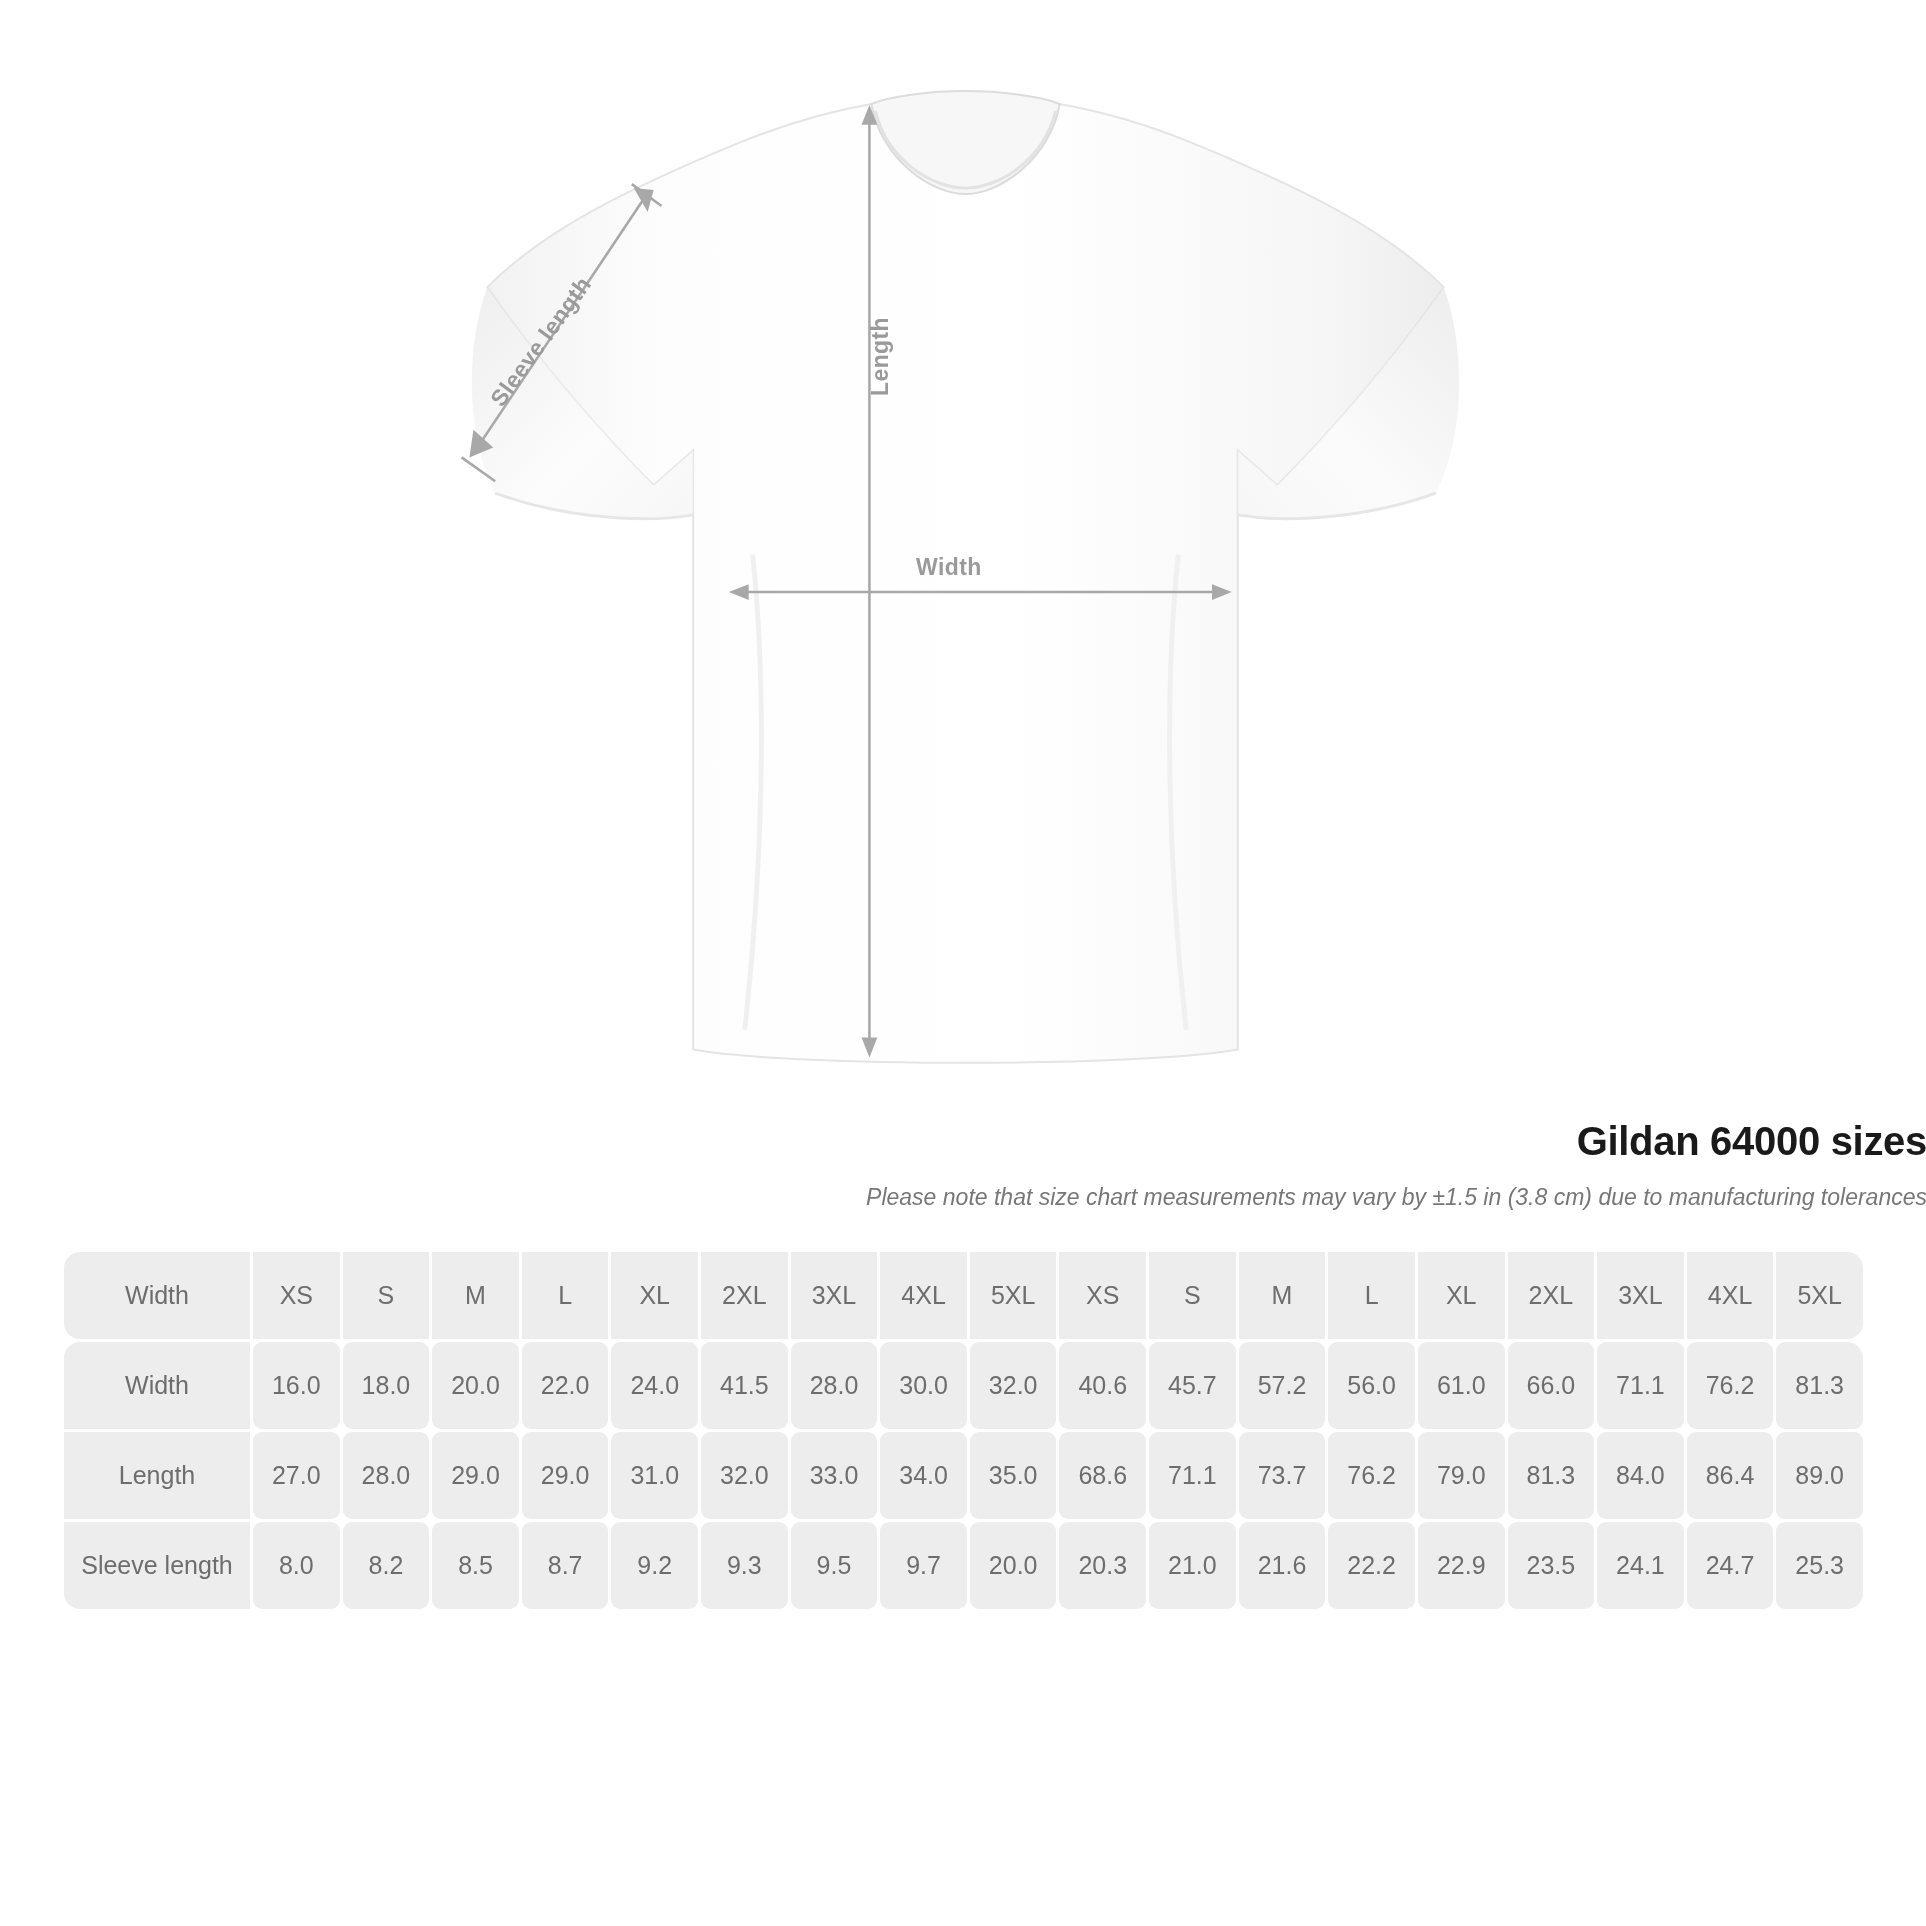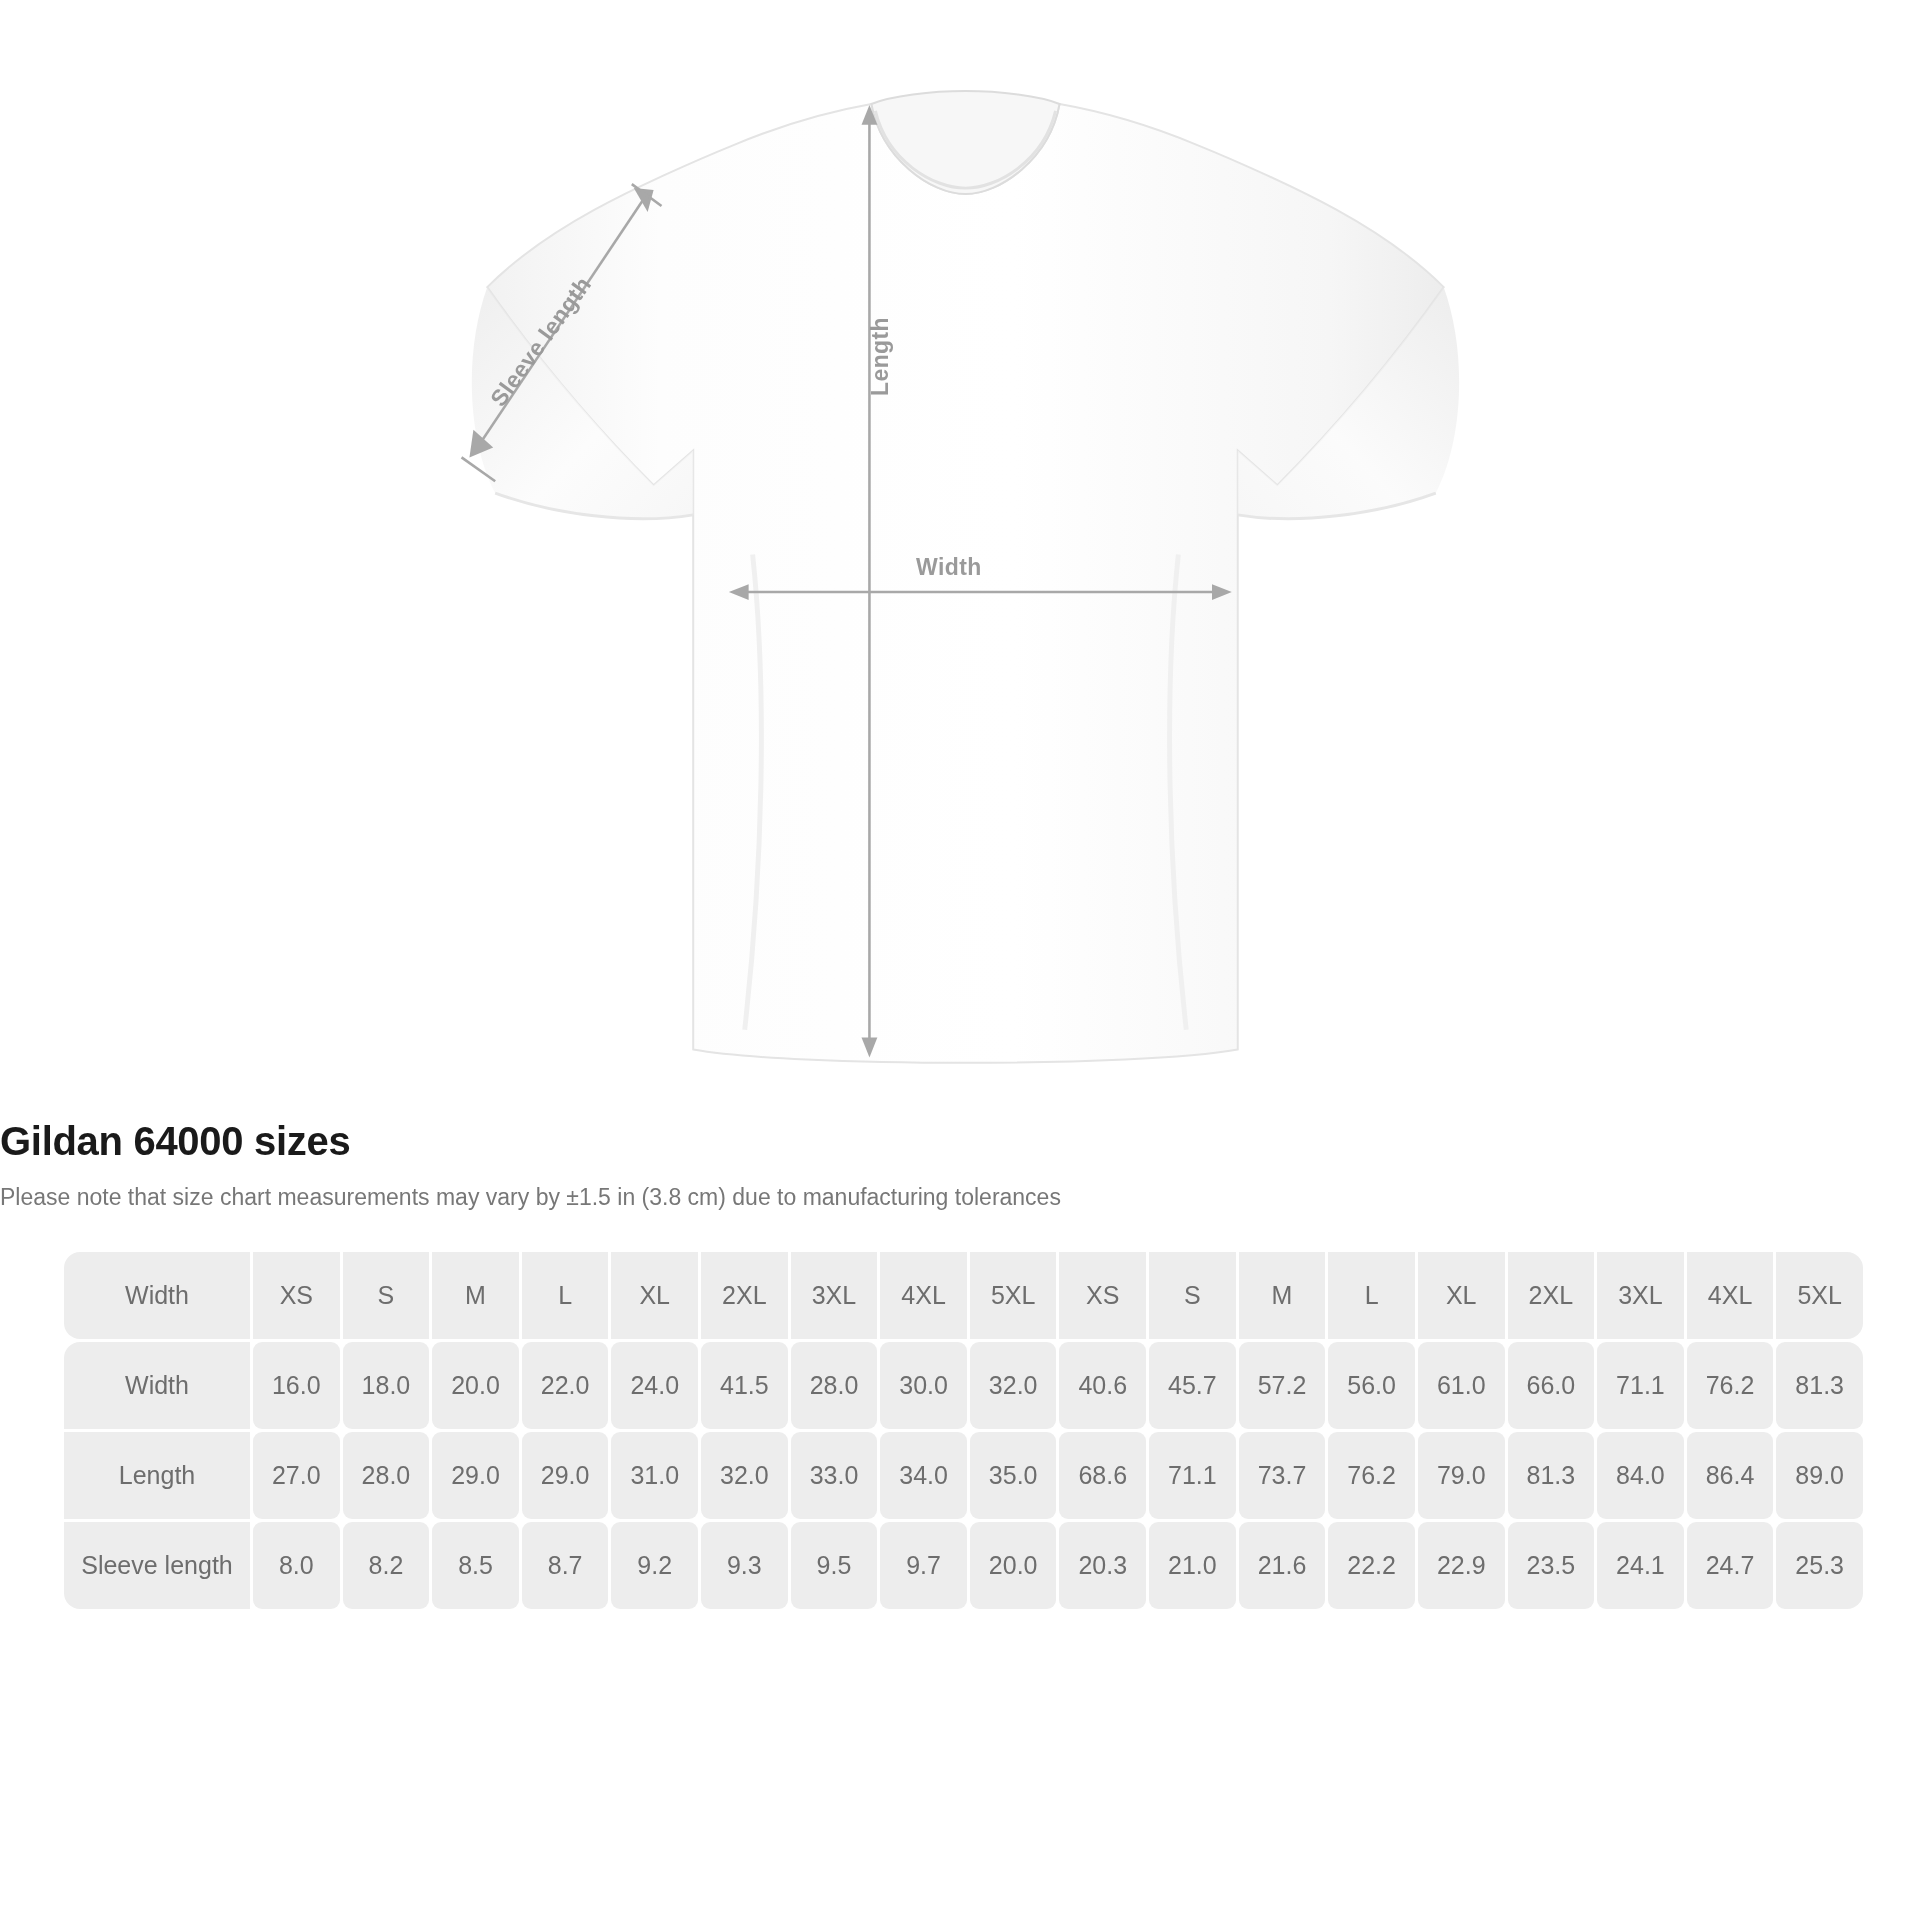--- a/index.html
+++ b/index.html
@@ -52,32 +52,33 @@
   }
   .dim-label.sleeve-label {
     left: 485px;
     top: 396px;
     transform: rotate(-54deg);
     transform-origin: left top;
   }
 
   
   .title-block {
-    text-align: left;
+    text-align: right;
     margin-top: 20px;
   }
   .chart-title {
     font-size: 40px;
     font-weight: bold;
     color: #1a1a1a;
     letter-spacing: -0.3px;
   }
   .chart-note {
     margin-top: 20px;
     font-size: 23px;
+    font-style: italic;
     color: #777777;
   }
 
   
   .table-wrap {
     margin: 38px 61px 0 61px;
     border-radius: 18px;
     overflow: hidden;
   }
   table.size-table {

